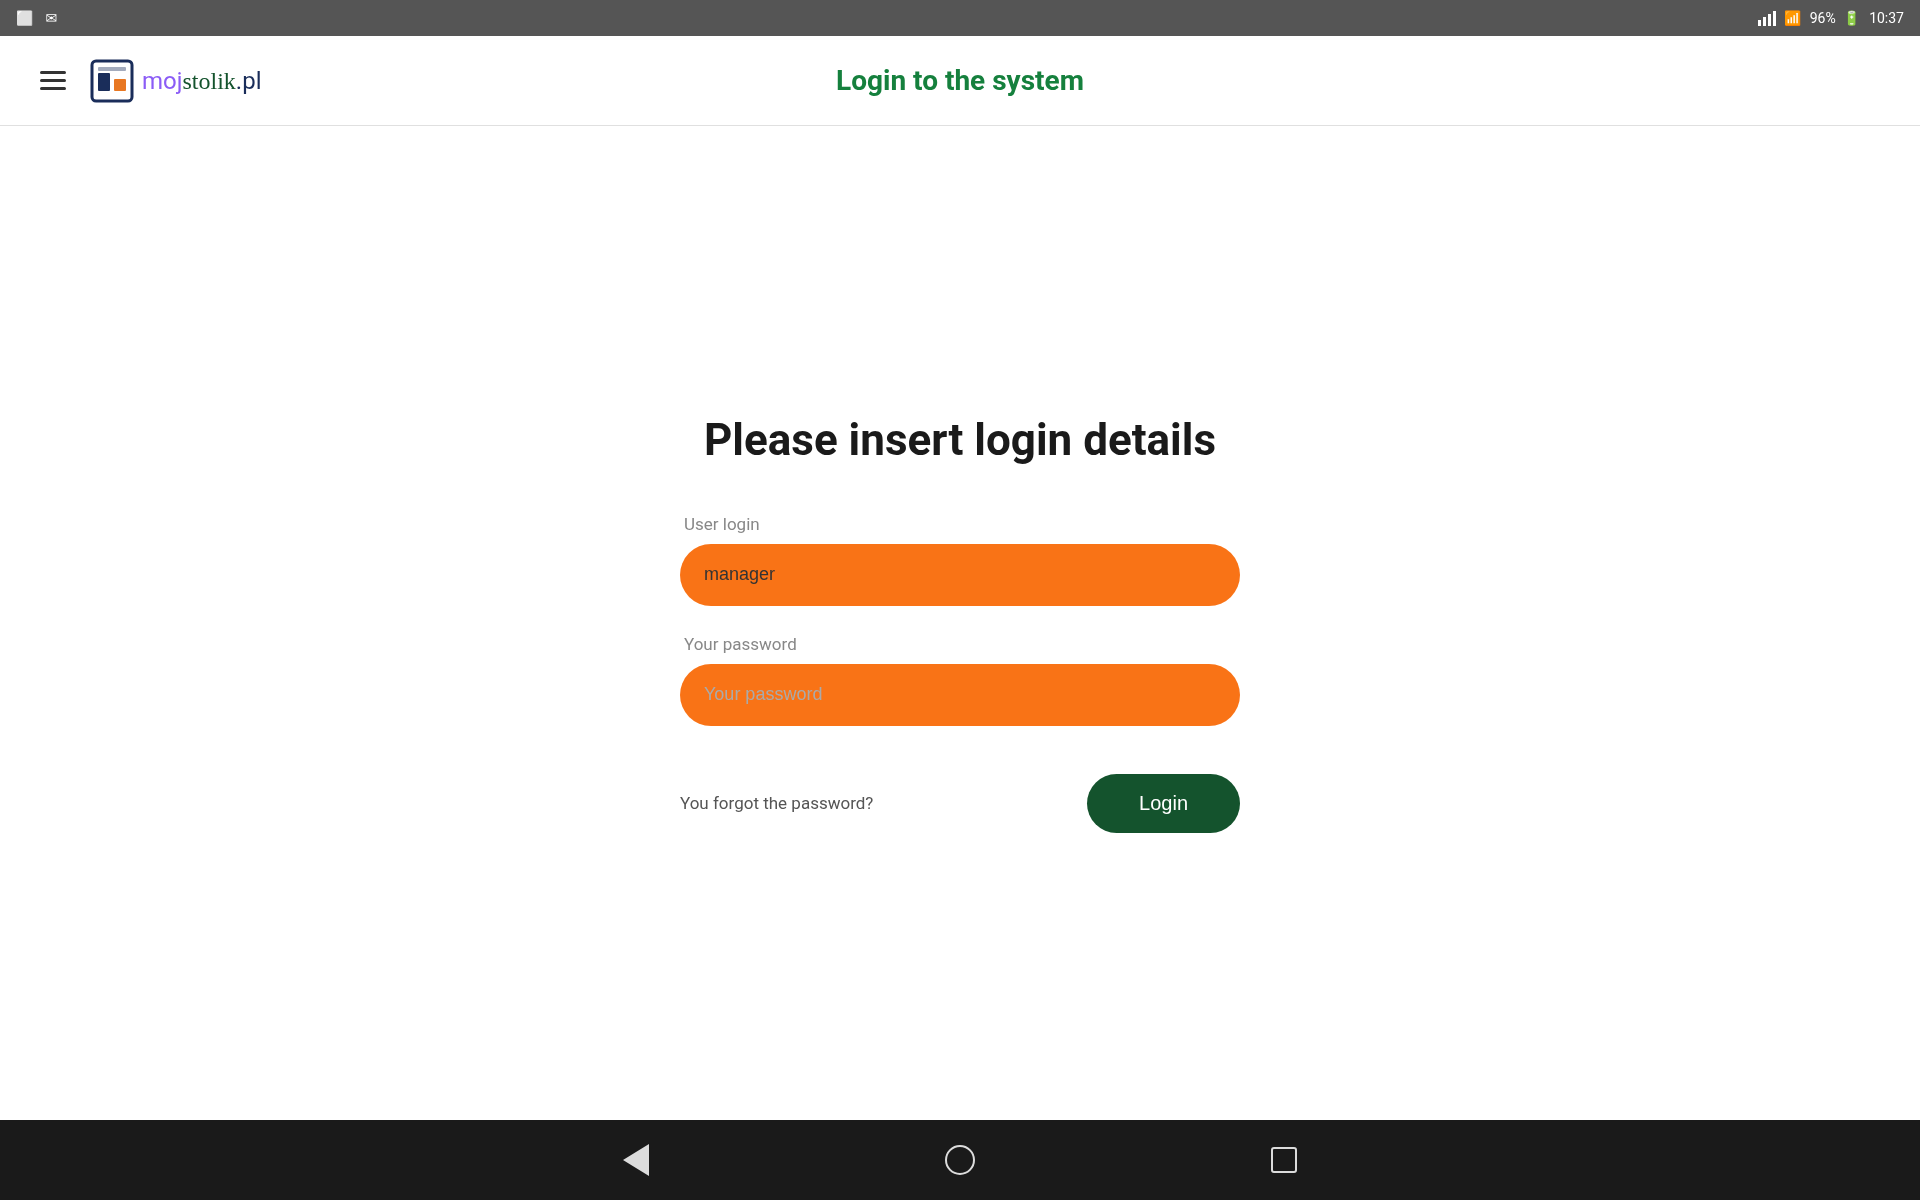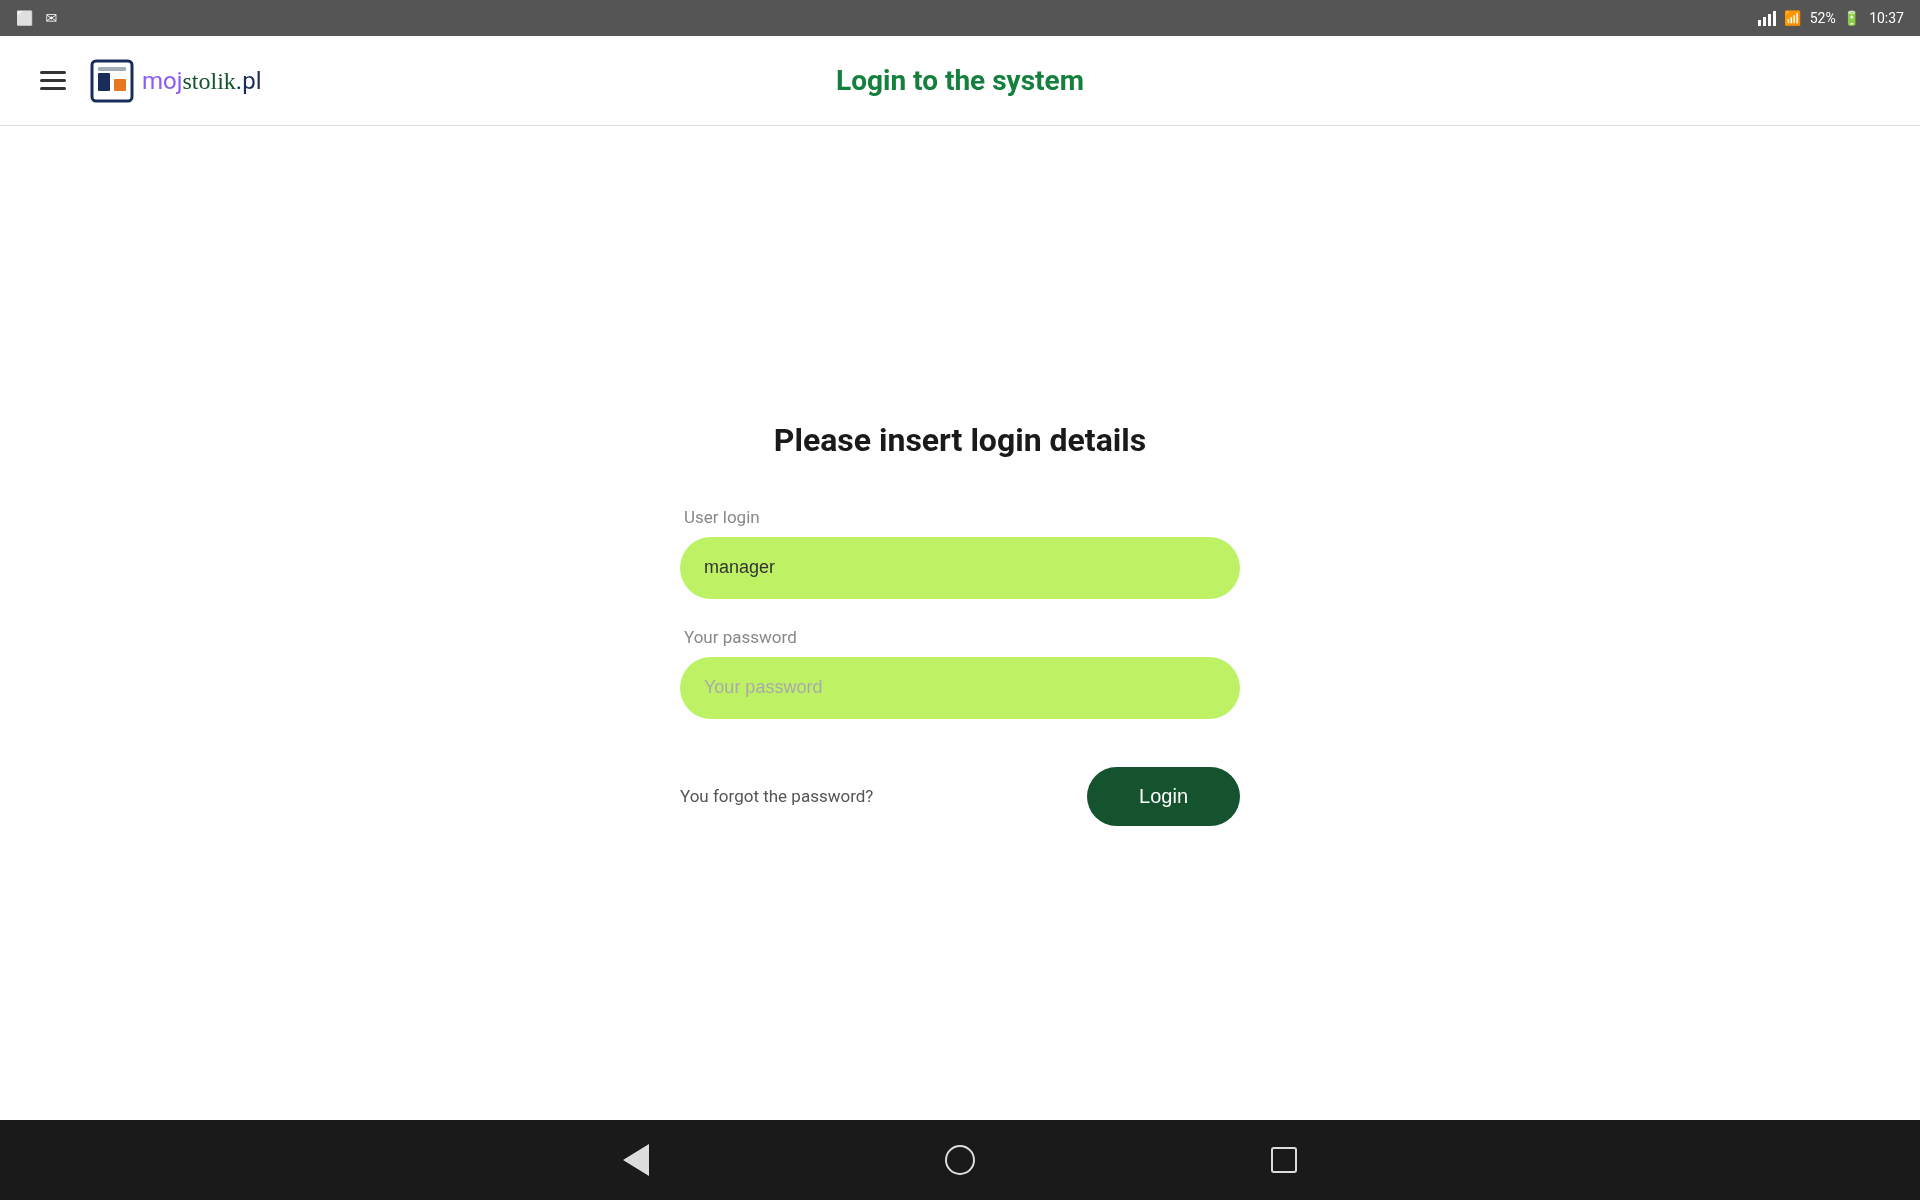--- a/index.html
+++ b/index.html
@@ -124,21 +124,21 @@
     }
 
     .login-form-container {
       width: 560px;
       display: flex;
       flex-direction: column;
       align-items: center;
     }
 
     .form-title {
-      font-size: 32px;
+      font-size: 44px;
       font-weight: 700;
       color: #1a1a1a;
       margin-bottom: 48px;
       text-align: center;
     }
 
     .form-group {
       width: 100%;
       margin-bottom: 28px;
     }
@@ -149,21 +149,21 @@
       color: #888888;
       margin-bottom: 10px;
       padding-left: 4px;
     }
 
     .form-input {
       width: 100%;
       height: 62px;
       border: none;
       border-radius: 32px;
-      background: #bef264;
+      background: #f97316;
       padding: 0 24px;
       font-size: 18px;
       color: #333333;
       outline: none;
     }
 
     .form-input::placeholder {
       color: #aaaaaa;
     }
 
@@ -260,21 +260,21 @@
     <span class="status-icon">✉</span>
   </div>
   <div class="status-bar-right">
     <div class="signal-bars">
       <div class="signal-bar" style="height:6px;"></div>
       <div class="signal-bar" style="height:9px;"></div>
       <div class="signal-bar" style="height:12px;"></div>
       <div class="signal-bar" style="height:15px;"></div>
     </div>
     <span>📶</span>
-    <span>52%</span>
+    <span>96%</span>
     <span>🔋</span>
     <span>10:37</span>
   </div>
 </div>
 
 <div class="header">
   <div class="hamburger-menu">
     <div class="hamburger-line"></div>
     <div class="hamburger-line"></div>
     <div class="hamburger-line"></div>

